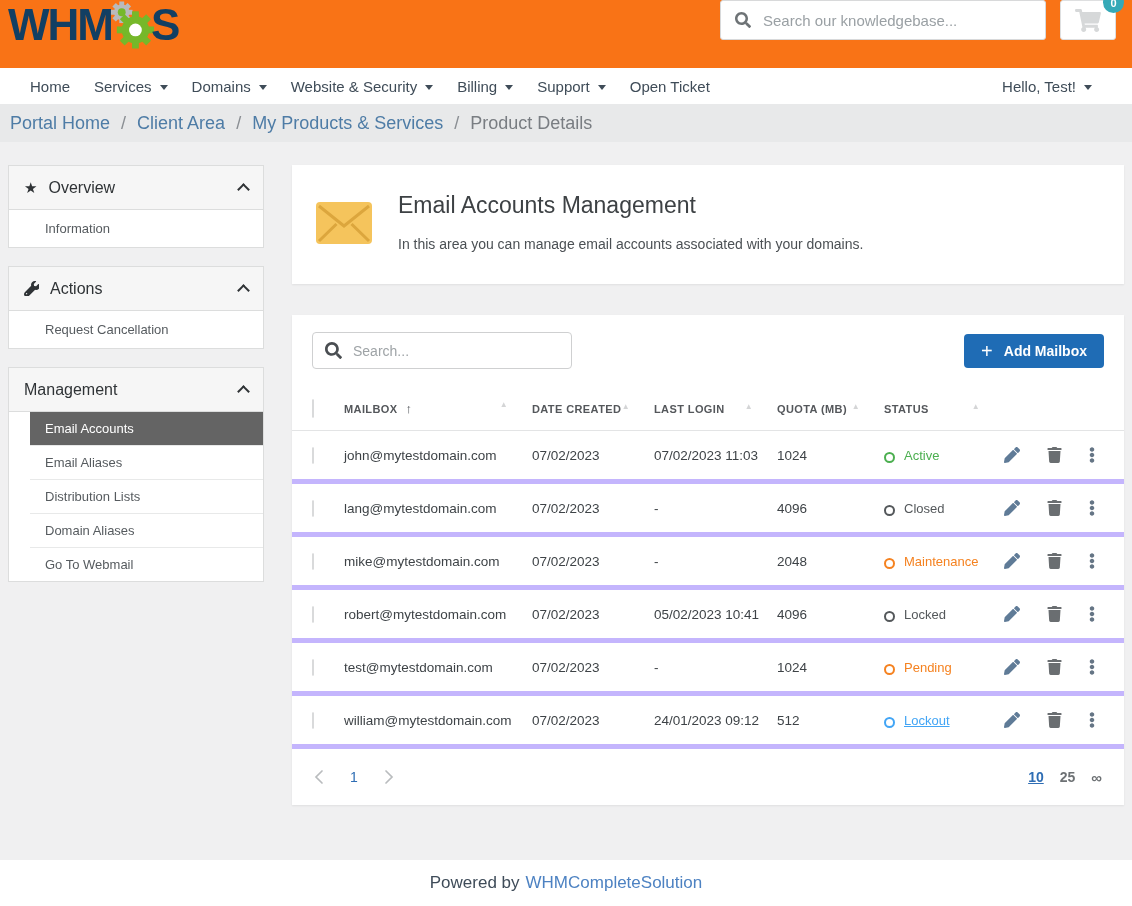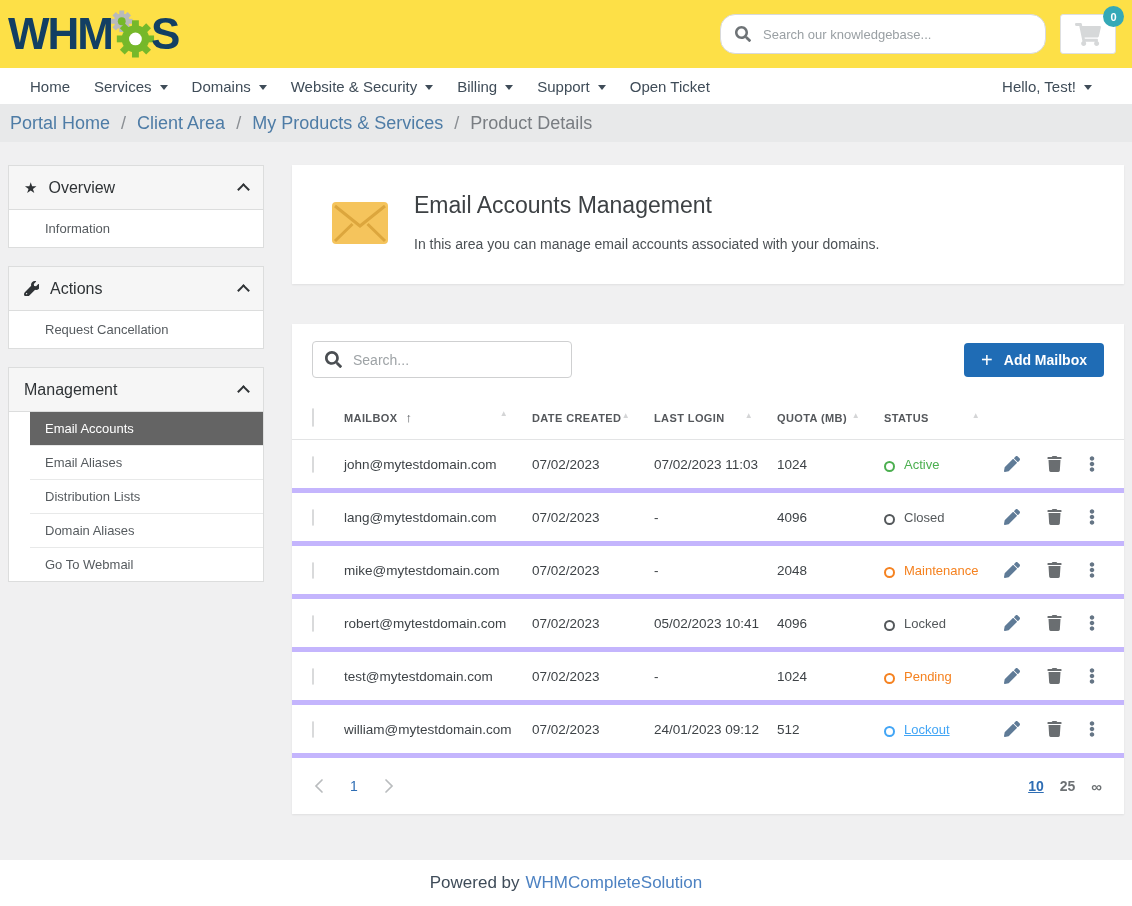--- a/index.html
+++ b/index.html
@@ -4,27 +4,27 @@
 <style>
   * { box-sizing: border-box; margin: 0; padding: 0; }
   html,body { width:1132px; height:906px; }
   body {
     font-family: "Liberation Sans", sans-serif;
     background:#f0f0f1;
     display:flex; flex-direction:column;
     overflow:hidden;
   }
   
-  .topbar { background:#fde047; height:68px; flex:none; display:flex; align-items:center; justify-content:space-between; padding:0 16px 0 8px; }
+  .topbar { background:#f97316; height:68px; flex:none; display:flex; align-items:flex-start; justify-content:space-between; padding:0 16px 0 8px; }
   .logo { display:flex; align-items:center; cursor:pointer; }
   .logo-text { font-size:44px; font-weight:bold; color:#123f63; letter-spacing:-2px; line-height:1; }
   .logo svg { margin:0 -5px 0 -3px; }
   .top-right { display:flex; align-items:center; gap:14px; }
   .kb-search { position:relative; width:326px; }
-  .kb-search input { width:100%; height:40px; border:1px solid #d8d9da; border-radius:15px; padding:0 12px 0 42px; font-size:13px; color:#3c4043; font-family:inherit; outline:none; }
+  .kb-search input { width:100%; height:40px; border:1px solid #d8d9da; border-radius:3px; padding:0 12px 0 42px; font-size:15px; color:#3c4043; font-family:inherit; outline:none; }
   .kb-search input::placeholder { color:#9aa0a4; }
   .kb-search svg { position:absolute; left:15px; top:12px; }
   .cart-btn { position:relative; width:56px; height:40px; background:#fff; border:1px solid #dedfe0; border-radius:3px; display:flex; align-items:center; justify-content:center; cursor:pointer; }
   .cart-badge { position:absolute; top:-9px; right:-9px; width:21px; height:21px; border-radius:50%; background:#35a9b7; color:#fff; font-size:11px; font-weight:bold; display:flex; align-items:center; justify-content:center; }
   
   .mainnav { background:#fff; height:36px; flex:none; display:flex; align-items:center; gap:24px; padding:0 40px 0 30px; font-size:15px; color:#3f4c58; }
   .nav-item { display:flex; align-items:center; cursor:pointer; white-space:nowrap; }
   .caret { display:inline-block; width:0; height:0; border-left:4px solid transparent; border-right:4px solid transparent; border-top:5px solid #3f4c58; margin-left:8px; margin-top:2px; }
   .nav-user { margin-left:auto; }
   
@@ -39,21 +39,21 @@
   .panel-h { background:#f6f6f6; height:44px; display:flex; align-items:center; gap:11px; padding:0 15px; font-size:16px; color:#2f3336; border-bottom:1px solid #dcdddd; cursor:pointer; }
   .star-glyph { font-size:15px; color:#2f3336; }
   .chev-up { width:9px; height:9px; border-left:2px solid #2f3336; border-top:2px solid #2f3336; transform:rotate(45deg); margin-left:auto; margin-top:4px; }
   .panel-item { padding:11px 15px; font-size:13px; color:#565b5f; border-bottom:1px solid #e8e9e9; cursor:pointer;margin-left:21px; }
   .panel-item:last-child { border-bottom:none; }
   .panel-item.active { background:#646464; color:#fff; }
   .mgmt .panel-item { padding:9px 15px; }
   
   .main { flex:1; }
   .card { background:#fff; box-shadow:0 1px 2px rgba(0,0,0,.07); }
-  .hero { display:flex; gap:26px; padding:27px 40px 32px; margin-bottom:40px; }
+  .hero { display:flex; gap:26px; padding:27px 24px 32px; margin-bottom:31px; }
   .hero-icon { margin-top:10px; flex:none; }
   .hero-title { font-size:23px; font-weight:400; color:#3d4144; margin-bottom:17px; }
   .hero-sub { font-size:14px; color:#4b5054; }
   
   .toolbar { display:flex; justify-content:space-between; align-items:center; padding:17px 20px 14px; }
   .tsearch { position:relative; width:260px; }
   .tsearch input { width:100%; height:37px; border:1px solid #cfd0d1; border-radius:4px; padding:0 10px 0 40px; font-size:14px; color:#3c4043; font-family:inherit; outline:none; }
   .tsearch input::placeholder { color:#9ea3a6; }
   .tsearch svg { position:absolute; left:13px; top:10px; }
   .add-btn { background:#1f6cb5; color:#fff; border:none; border-radius:4px; height:34px; padding:0 17px; font-size:14px; font-weight:bold; font-family:inherit; display:flex; align-items:center; gap:11px; cursor:pointer; }

